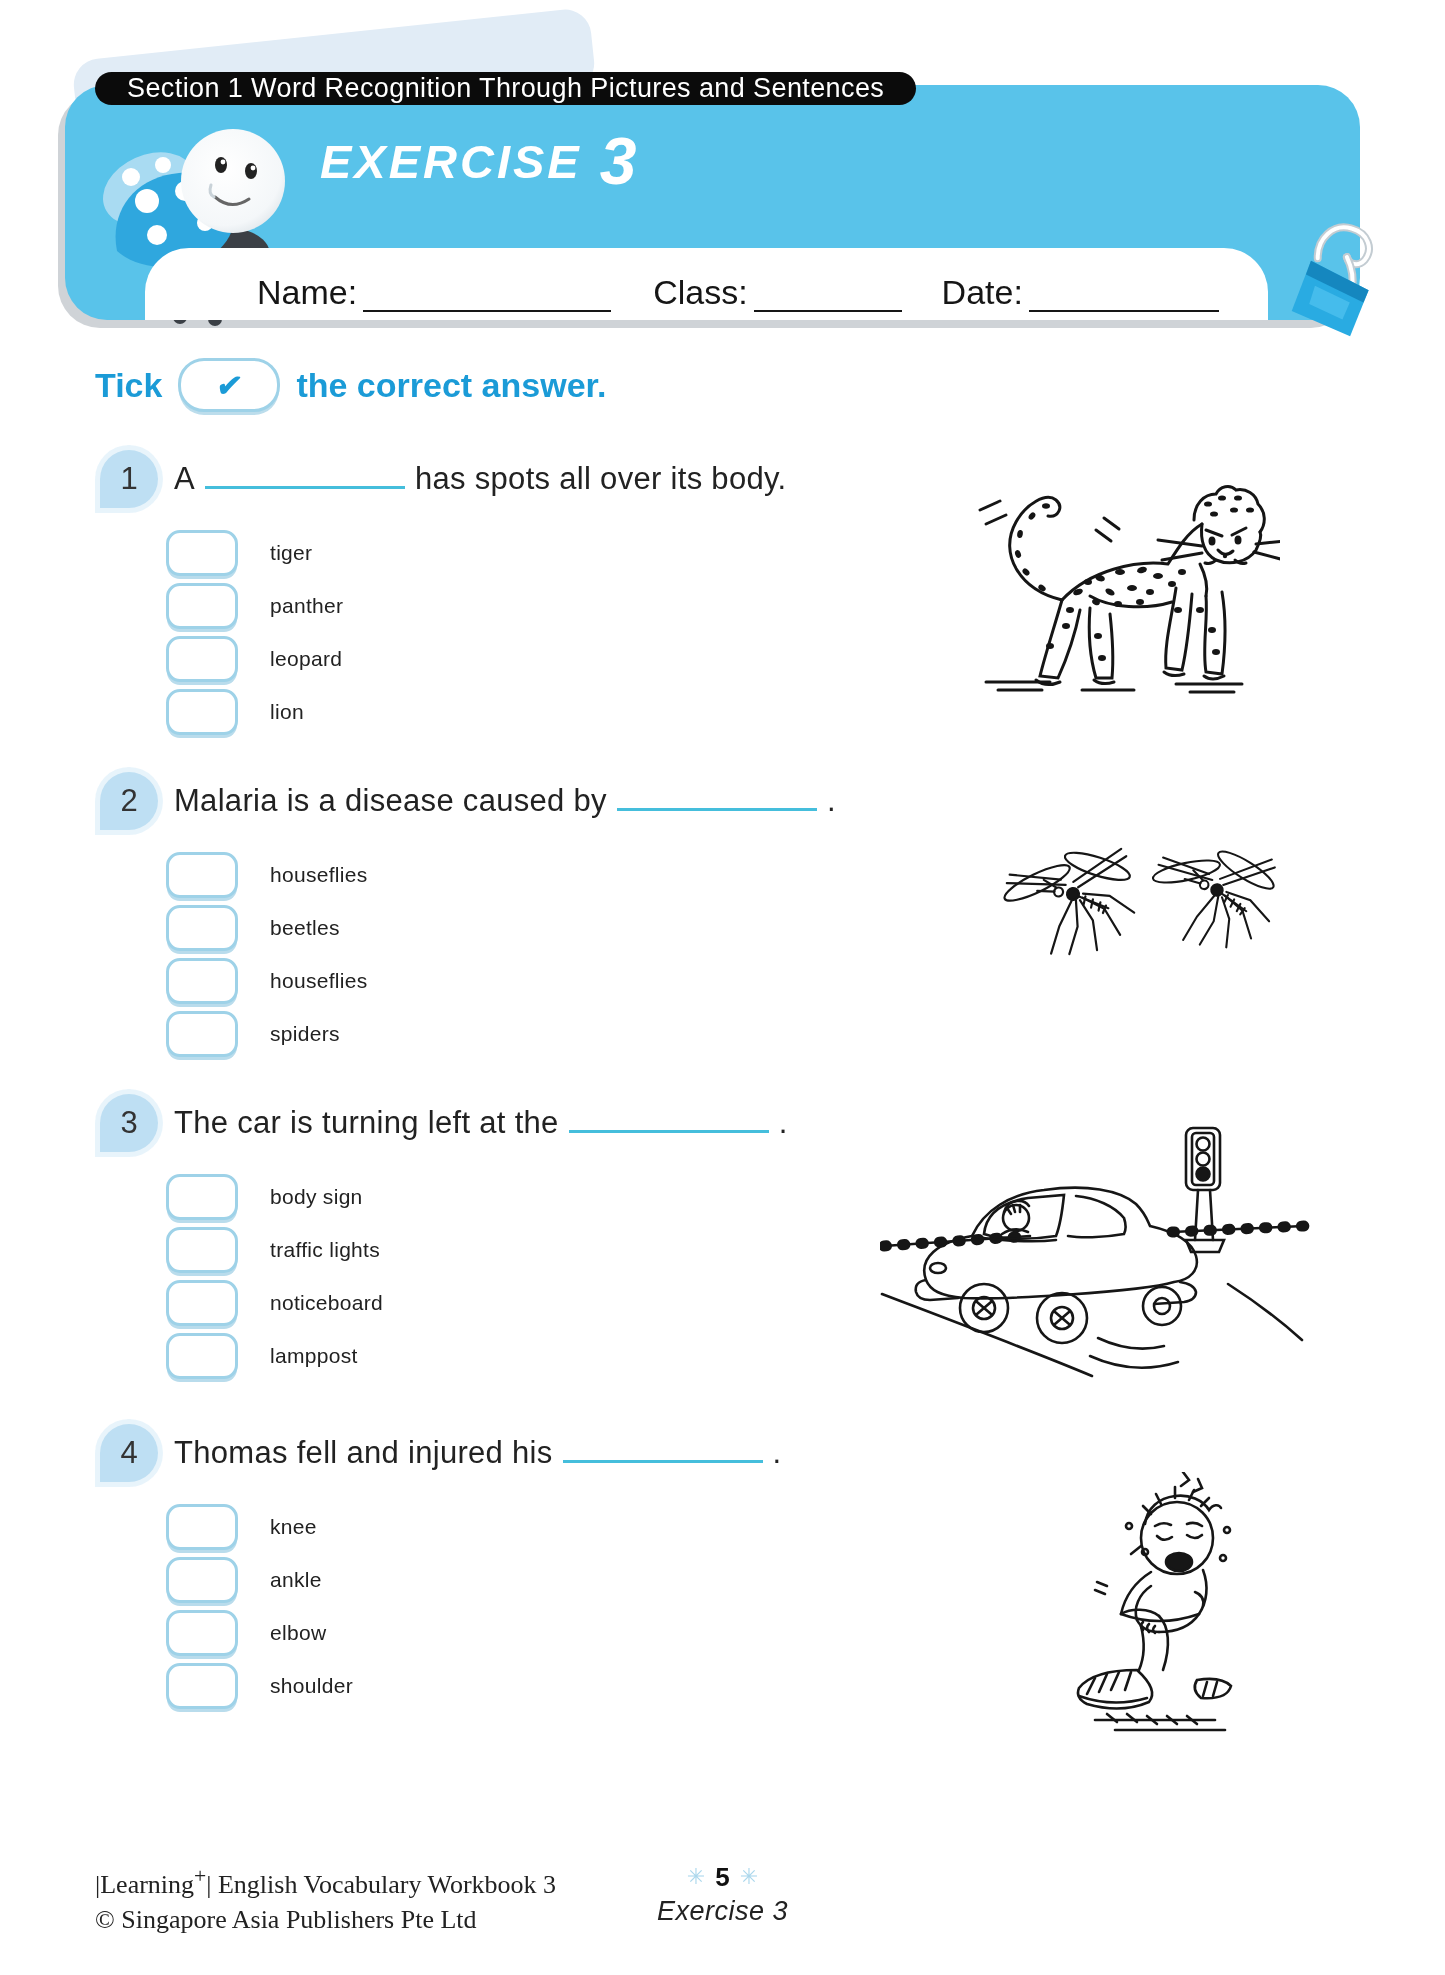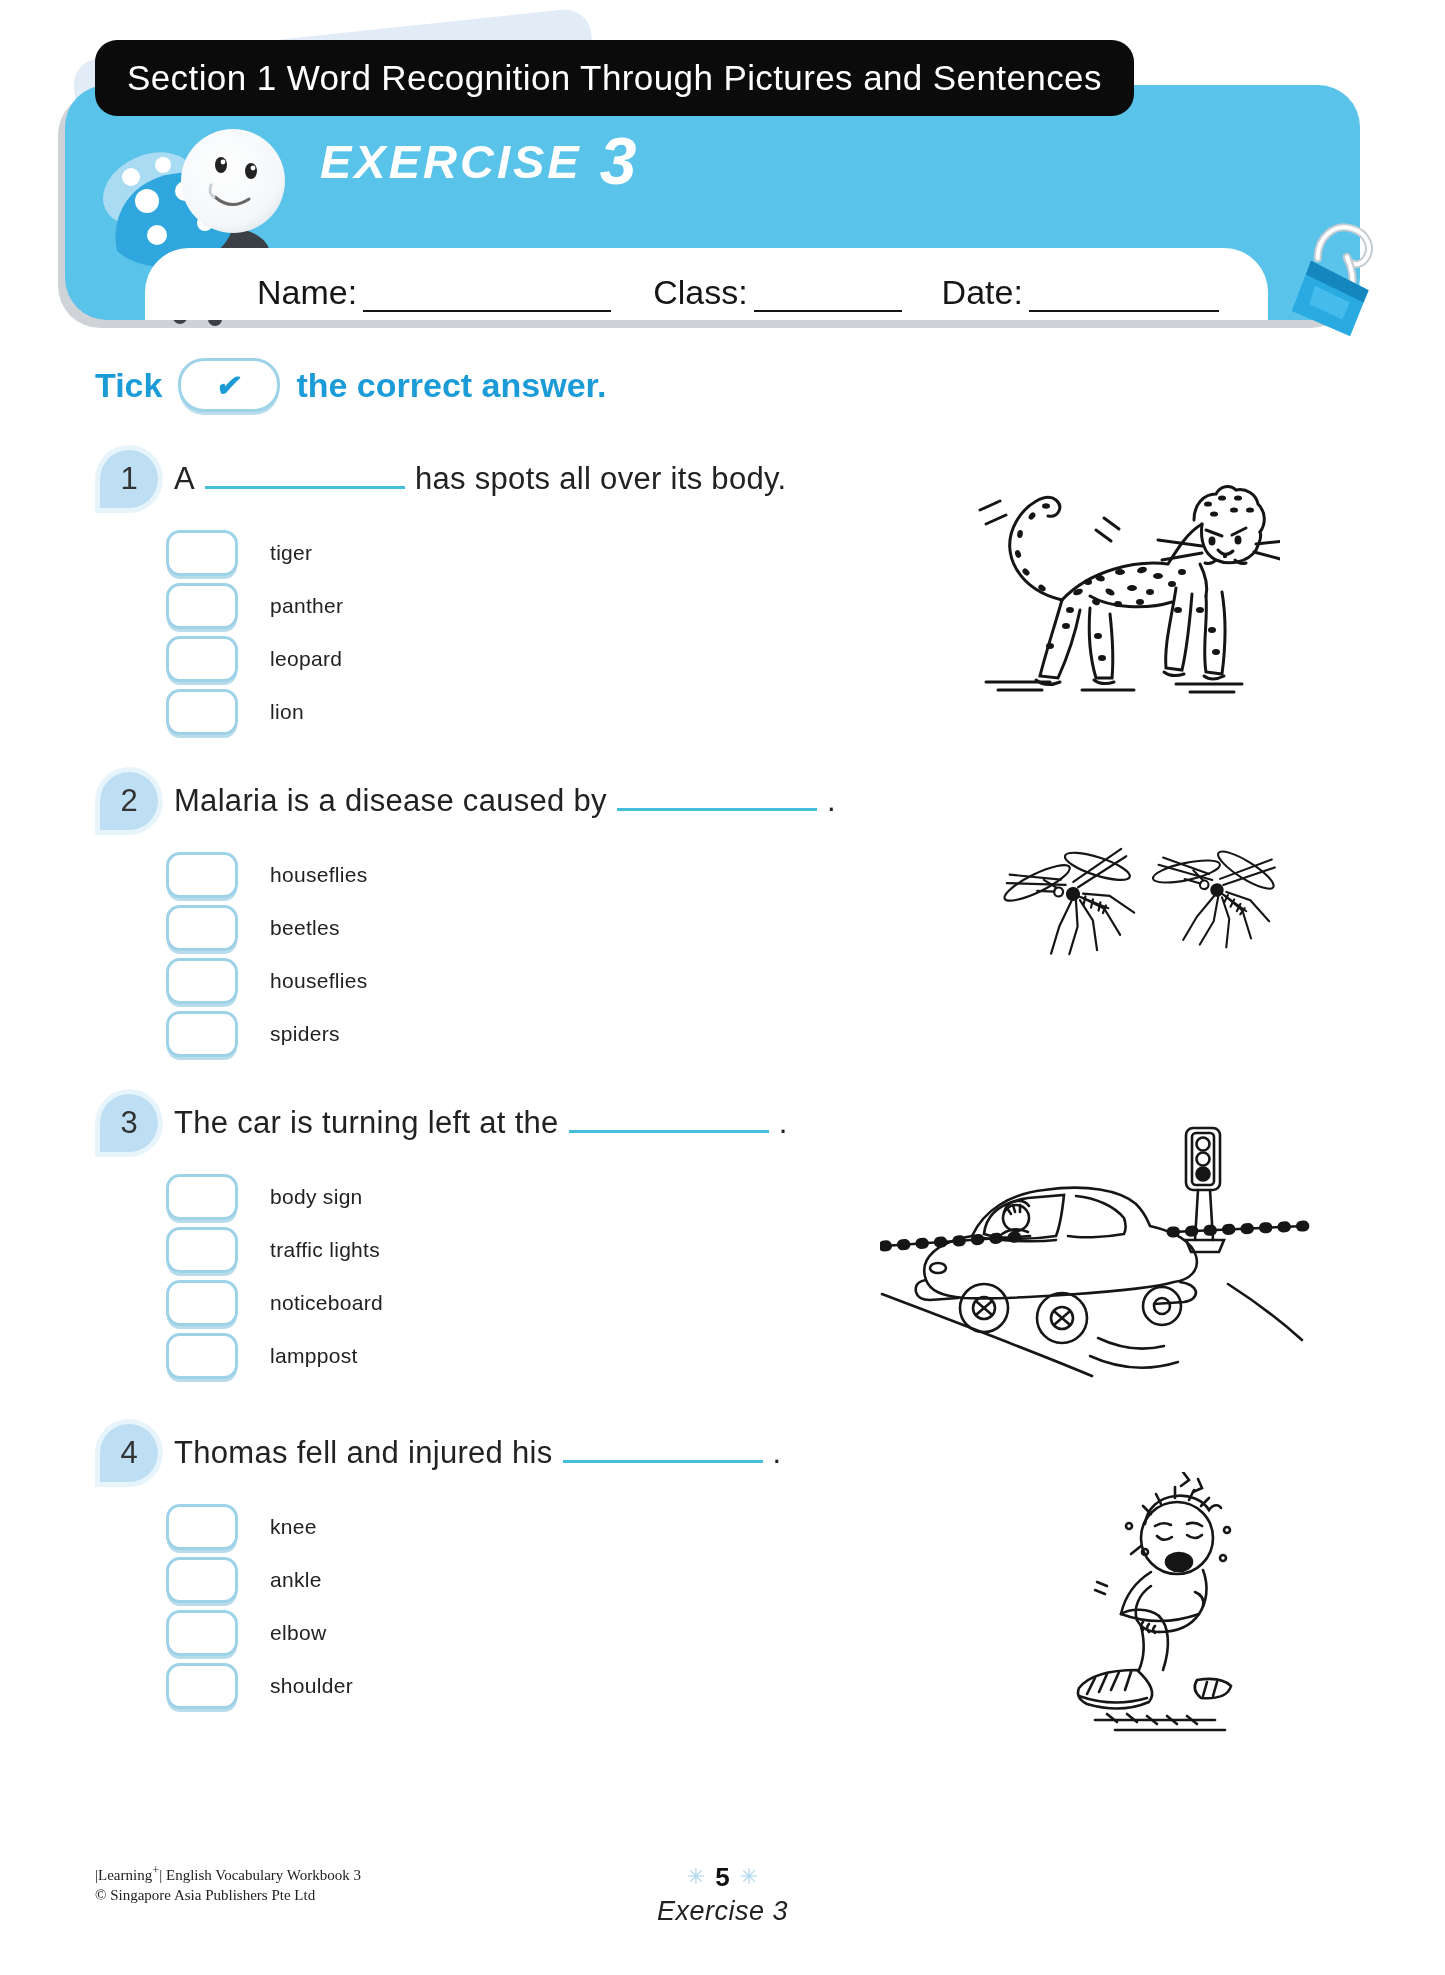--- a/index.html
+++ b/index.html
@@ -16,23 +16,23 @@
     position:relative;width:1445px;height:1975px;background:#ffffff;
     font-family:"Liberation Sans",sans-serif;overflow:hidden;margin:0 auto;
   }
   
   .decor-shape{
     position:absolute;left:74px;top:34px;width:520px;height:80px;
     background:#E1ECF6;border-radius:26px;transform:rotate(-6deg);
   }
   
   .section-pill{
-    position:absolute;left:95px;top:40px;z-index:3;
-    background:#0b0b0b;color:#fff;font-size:35px;letter-spacing:.4px;
-    padding:18px 32px;border-radius:22px;white-space:nowrap;
+    position:absolute;left:95px;top:72px;z-index:3;
+    background:#0b0b0b;color:#fff;font-size:27px;letter-spacing:.4px;
+    padding:1px 32px;border-radius:22px;white-space:nowrap;
   }
   
   .header-panel{
     position:absolute;left:65px;top:85px;width:1295px;height:235px;z-index:1;
     background:var(--header-blue);border-radius:42px;
     box-shadow:-7px 8px 0 rgba(148,158,166,.45);
   }
   .mascot{position:absolute;left:22px;top:16px;}
   .exercise-title{
     position:absolute;left:255px;top:38px;color:#fff;font-style:italic;font-weight:bold;
@@ -80,21 +80,21 @@
   .option-row{display:flex;align-items:center;height:53px;}
   .checkbox{
     width:66px;height:40px;background:#fff;border:3px solid var(--box-border);
     border-radius:14px;box-shadow:0 4px 0 -1px #B9DCEC;flex:0 0 auto;cursor:pointer;
   }
   .option-label{margin-left:32px;font-size:21px;color:#222;letter-spacing:.3px;}
   .illus{position:absolute;}
   
   .footer-left{
     position:absolute;left:95px;top:1862px;font-family:"Liberation Serif",serif;
-    font-size:15px;color:#222;line-height:1.35;
+    font-size:26px;color:#222;line-height:1.35;
   }
   .footer-center{position:absolute;left:0;right:0;top:1862px;text-align:center;}
   .page-num-row{font-size:26px;color:#111;}
   .asterisk{color:var(--asterisk-blue);font-size:22px;margin:0 10px;vertical-align:2px;}
   .page-num{font-weight:bold;}
   .exercise-caption{font-size:27px;color:#222;font-style:italic;margin-top:3px;letter-spacing:.5px;}
   svg{display:block;}
 </style>
 </head>
 <body>

